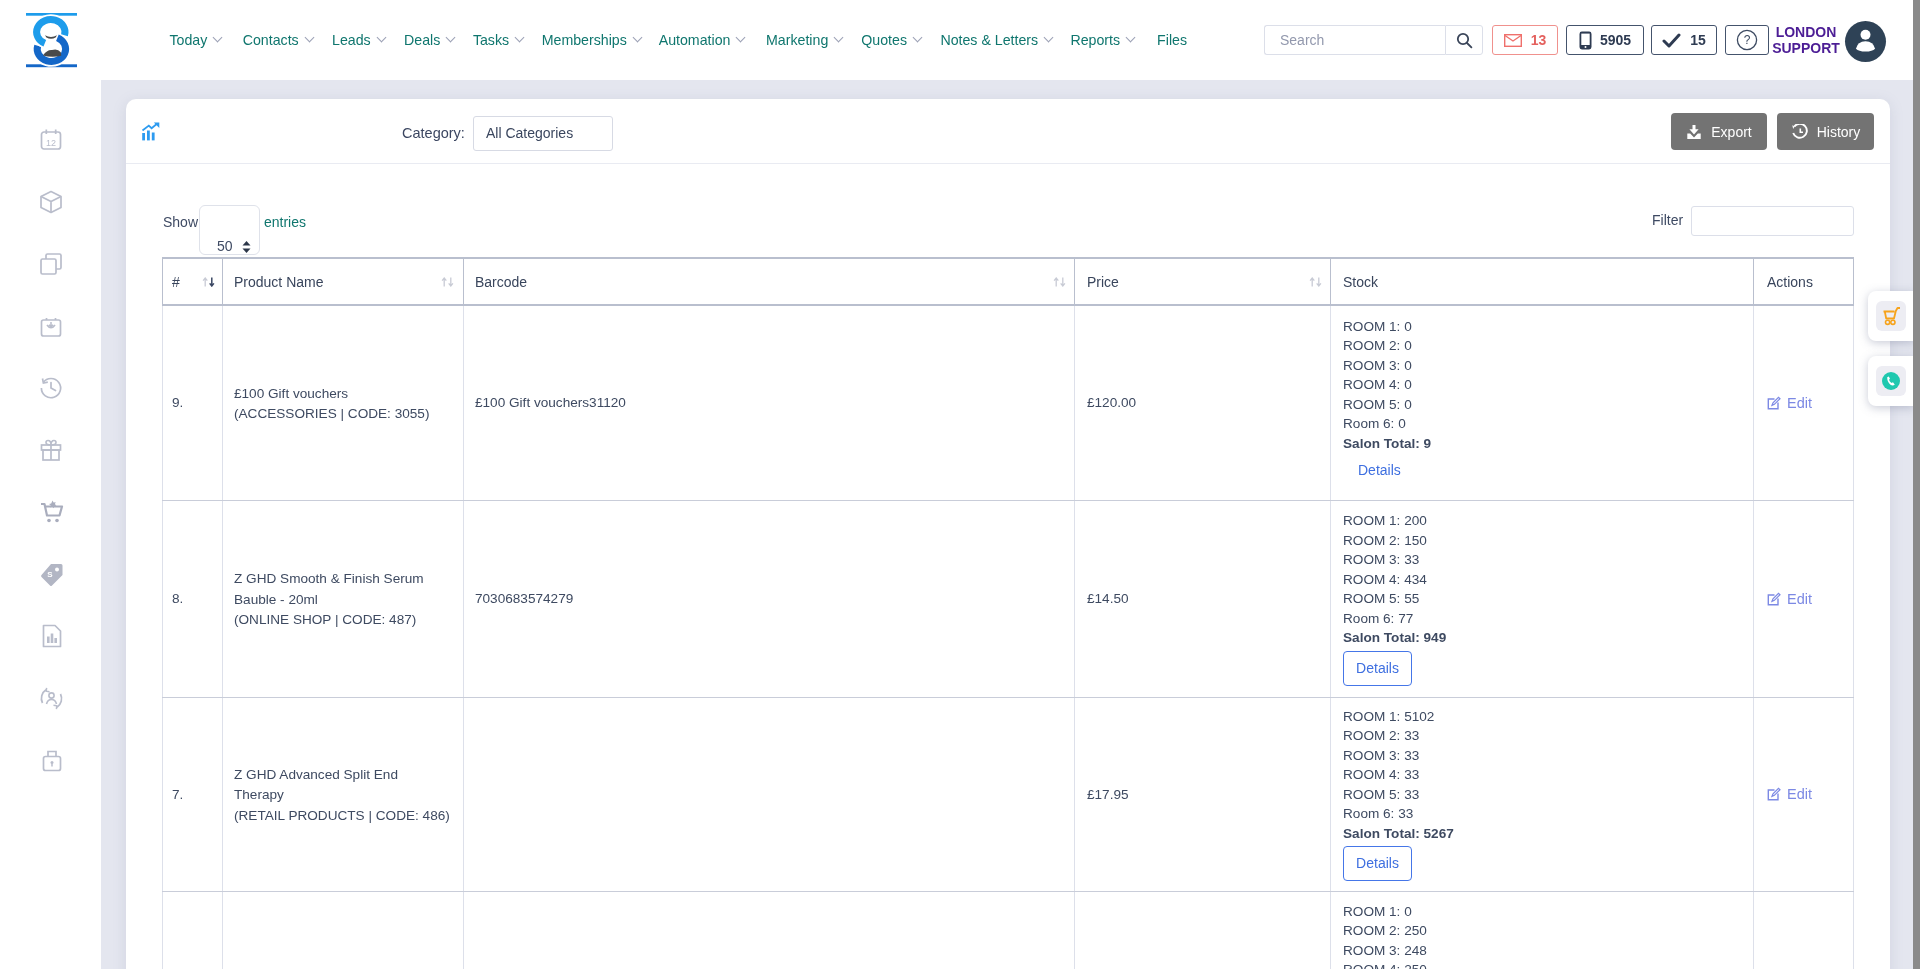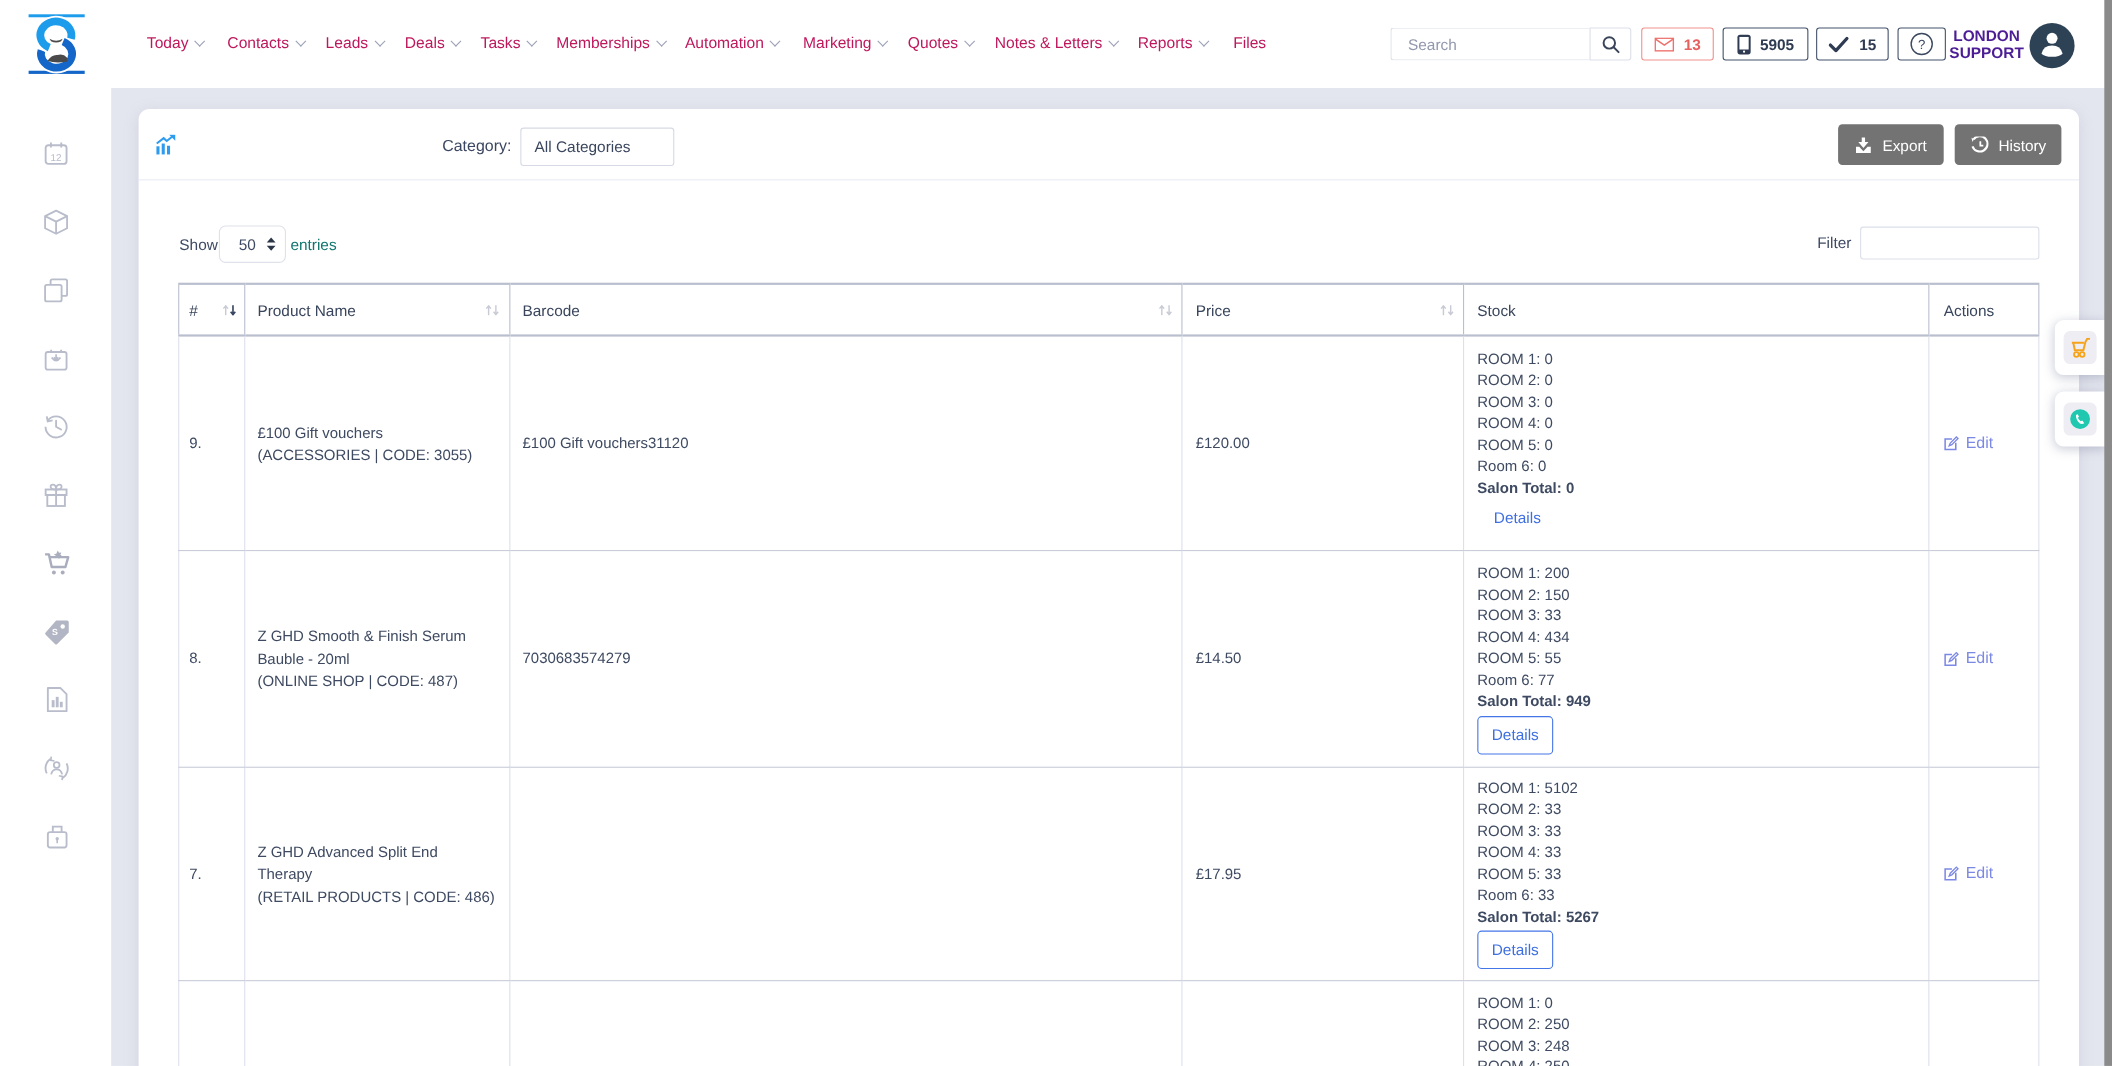--- a/index.html
+++ b/index.html
@@ -5,21 +5,21 @@
 * { margin:0; padding:0; box-sizing:border-box; }
 html,body { width:1920px; height:969px; overflow:hidden; font-family:"Liberation Sans", sans-serif; background:#fff; }
 .abs { position:absolute; }
 #topbar { position:absolute; left:0; top:0; width:1920px; height:80px; background:#fff; z-index:5; }
 #sidebar { position:absolute; left:0; top:0; width:101px; height:969px; background:#fff; z-index:4; }
 #content { position:absolute; left:101px; top:80px; width:1819px; height:889px; background:#e4e6ef; z-index:1; }
 #scrollbar { position:absolute; right:0; top:0; width:7px; height:969px; background:#8a8a8a; z-index:50; }
 
 
 #nav { position:absolute; left:0; top:0; height:80px; z-index:6; }
-#nav .it { position:absolute; top:0; height:80px; display:flex; align-items:center; color:#be185d; font-size:14.2px; white-space:nowrap; }
+#nav .it { position:absolute; top:0; height:80px; display:flex; align-items:center; color:#0f766e; font-size:14.2px; white-space:nowrap;margin-left:36px; }
 #nav .it .chev { width:8px; height:8px; margin-left:7px; position:relative; top:-2px; }
 #nav .it .chev::before { content:""; position:absolute; left:0; top:0; width:6px; height:6px; border-right:1.6px solid #9ba0b5; border-bottom:1.6px solid #9ba0b5; transform:rotate(45deg); }
 
 
 .tbtn { position:absolute; top:25px; height:30px; border-radius:3px; display:flex; align-items:center; justify-content:center; font-size:14px; z-index:6; }
 #search { left:1264px; width:181px; border:1px solid #dcdfe9; border-right:none; border-radius:3px 0 0 3px; justify-content:flex-start; color:#9298ad; padding-left:15px; }
 #searchbtn { left:1445px; width:38px; border:1px solid #dcdfe9; border-radius:0 3px 3px 0; }
 #btn13 { left:1492px; width:66px; border:1px solid #f0918d; color:#e4615e; font-weight:bold; }
 #btn13 svg { margin-right:9px; }
 #btn5905 { left:1566px; width:78px; border:1px solid #44536c; color:#2e3b52; font-weight:bold; }
@@ -35,21 +35,21 @@
 #titleicon { position:absolute; left:15px; top:23px; z-index:3; }
 #catlab { position:absolute; left:276px; top:26px; font-size:14.5px; color:#3b4661; z-index:3; }
 #catsel { position:absolute; left:347px; top:16.5px; width:140px; height:35px; border:1px solid #d7dae4; border-radius:3px; display:flex; align-items:center; padding-left:12px; font-size:14px; color:#3a465e; }
 .navybtn { position:absolute; top:14px; height:37px; background:#737373; border-radius:4px; color:#fff; font-size:14px; display:flex; align-items:center; justify-content:center; }
 #exportbtn { left:1545px; width:96px; }
 #historybtn { left:1651px; width:97px; }
 .navybtn svg { margin-right:9px; }
 
 
 #showrow { position:absolute; left:163px; top:205px; height:34px; display:flex; align-items:center; font-size:14px; color:#3e4a63; z-index:3; }
-#showsel { position:absolute; left:199px; top:205px; width:61px; height:34px; border:1px solid #dfe2ea; border-radius:6px; z-index:3; display:flex; align-items:center; font-size:14px; color:#3e4a63; }
+#showsel { position:absolute; left:199px; top:205px; width:61px; height:50px; border:1px solid #dfe2ea; border-radius:6px; z-index:3; display:flex; align-items:flex-end; font-size:14px; color:#3e4a63; }
 #showsel .num { margin-left:17px; }
 #entries { position:absolute; left:264px; top:205px; height:34px; display:flex; align-items:center; font-size:14px; color:#0f766e; z-index:3; }
 #filterlab { position:absolute; left:1652px; top:205px; height:30px; display:flex; align-items:center; font-size:14px; color:#3e4a63; z-index:3; }
 #filterinp { position:absolute; left:1691px; top:206px; width:163px; height:30px; border:1px solid #dcdfe9; border-radius:3px; z-index:3; }
 
 
 #tbl { position:absolute; left:162px; top:257px; border-collapse:collapse; table-layout:fixed; width:1691px; font-size:13.6px; color:#3e4a61; z-index:3; }
 #tbl th { border:1px solid #b9bfce; border-top:2px solid #b9bfce; border-bottom:2px solid #b9bfce; height:47px; text-align:left; font-size:14px; font-weight:normal; color:#39455c; position:relative; }
 #tbl td { border-top:1px solid #c9cdd9; border-bottom:1px solid #c9cdd9; border-left:1px solid #dde0ea; border-right:1px solid #dde0ea; vertical-align:middle; }
 #tbl td.c1 { padding-left:9px; }
@@ -218,21 +218,21 @@
       <th style="padding-left:12px">Stock</th>
       <th style="padding-left:13px">Actions</th>
     </tr>
   </thead>
   <tbody>
     <tr style="height:195px">
       <td class="c1">9.</td>
       <td class="c2">£100 Gift vouchers<br>(ACCESSORIES | CODE: 3055)</td>
       <td class="c3">£100 Gift vouchers31120</td>
       <td class="c4">£120.00</td>
-      <td class="c5">ROOM 1: 0<br>ROOM 2: 0<br>ROOM 3: 0<br>ROOM 4: 0<br>ROOM 5: 0<br>Room 6: 0<br><span class="salon">Salon Total: 0</span><br><span class="details-link">Details</span></td>
+      <td class="c5">ROOM 1: 0<br>ROOM 2: 0<br>ROOM 3: 0<br>ROOM 4: 0<br>ROOM 5: 0<br>Room 6: 0<br><span class="salon">Salon Total: 9</span><br><span class="details-link">Details</span></td>
       <td class="c6">
           <span class="editlink"><svg width="14" height="14" viewBox="0 0 14 14">
               <path d="M11 6.5 L11 12.7 L1.3 12.7 L1.3 3 L7.5 3" fill="none" stroke="#7c89e4" stroke-width="1.4"></path>
               <path d="M5 9.3 L6 6.8 L11.5 1.3 L13 2.7 L7.4 8.3 Z" fill="none" stroke="#7c89e4" stroke-width="1.2"></path>
             </svg>Edit</span>
         </td>
     </tr>
     <tr style="height:197px">
       <td class="c1">8.</td>
       <td class="c2">Z GHD Smooth &amp; Finish Serum<br>Bauble - 20ml<br>(ONLINE SHOP | CODE: 487)</td>

